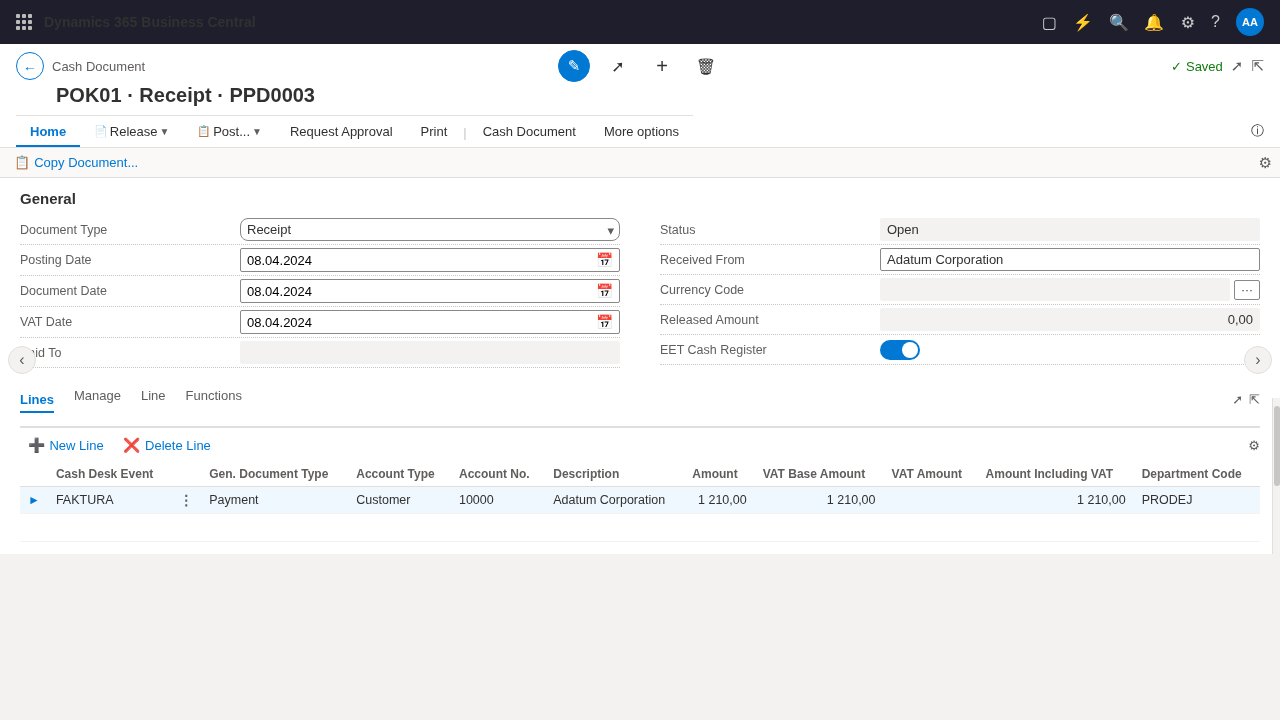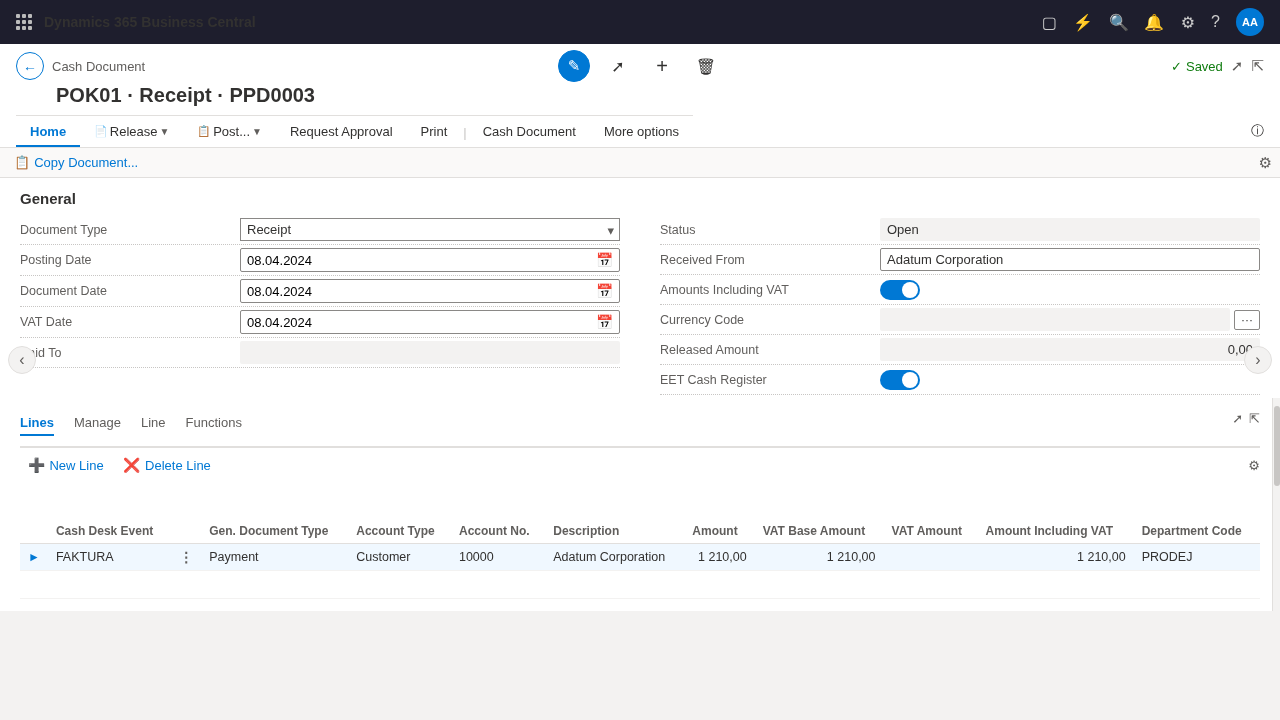--- a/index.html
+++ b/index.html
@@ -148,21 +148,21 @@
       color: #605e5c;
       font-size: 14px;
       cursor: pointer;
     }
     .form-select {
       width: 100%;
       border: 1px solid #8a8886;
       padding: 3px 24px 3px 6px;
       font-size: 13px;
       background: #fff;
-      border-radius: 0;
+      border-radius: 8px;
       appearance: none;
       color: #323130;
     }
     .form-select-wrap {
       position: relative;
     }
     .form-select-wrap::after {
       content: '▾';
       position: absolute;
       right: 6px;
@@ -220,24 +220,24 @@
       padding: 3px 6px;
       font-size: 13px;
       background: #f3f2f1;
       border-radius: 2px;
     }
 
     
     .lines-section { margin-top: 16px; }
     .lines-header {
       display: flex;
-      align-items: flex-start;
+      align-items: flex-end;
       gap: 20px;
       border-bottom: 2px solid #e1dfdd;
-      padding-bottom: 12px;
+      padding-bottom: 19px;
     }
     .lines-tab {
       font-size: 13px;
       color: #605e5c;
       cursor: pointer;
       padding: 4px 0;
     }
     .lines-tab.active {
       color: #0078d4;
       border-bottom: 2px solid #0078d4;
@@ -258,21 +258,20 @@
       padding: 3px 8px;
       border: none;
       background: transparent;
     }
 
     
     .data-table {
       width: 100%;
       border-collapse: collapse;
       font-size: 12.5px;
-      margin-top: 37px;
     }
     .data-table th {
       text-align: left;
       padding: 5px 8px;
       background: #fff;
       color: #605e5c;
       font-weight: 600;
       border-bottom: 1px solid #e1dfdd;
       font-size: 12px;
       white-space: nowrap;
@@ -531,26 +530,20 @@
             </div>
           </div>
 
           <div class="form-row">
             <span class="form-label">Received From</span>
             <div class="form-value">
               <input class="form-input" type="text" value="Adatum Corporation" style="">
             </div>
           </div>
 
-          <div class="form-row">
-            <span class="form-label">Amounts Including VAT</span>
-            <div class="form-value toggle">
-              <div class="toggle-switch"></div>
-            </div>
-          </div>
 
           <div class="form-row">
             <span class="form-label">Currency Code</span>
             <div class="form-value currency-row">
               <input class="form-input readonly currency-input" type="text" style="">
               <button class="ellipsis-btn">···</button>
             </div>
           </div>
 
           <div class="form-row">

